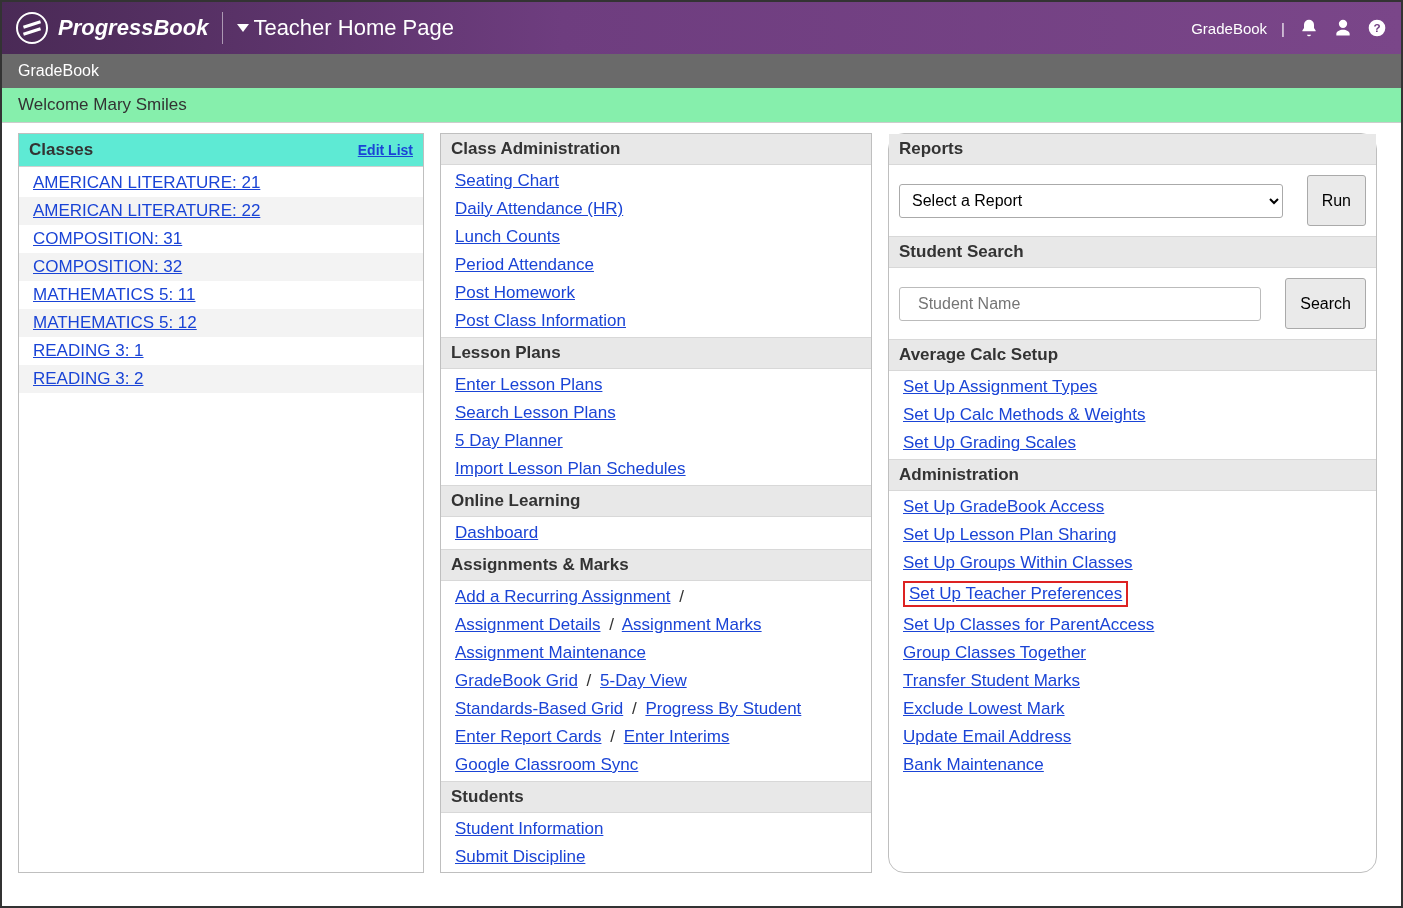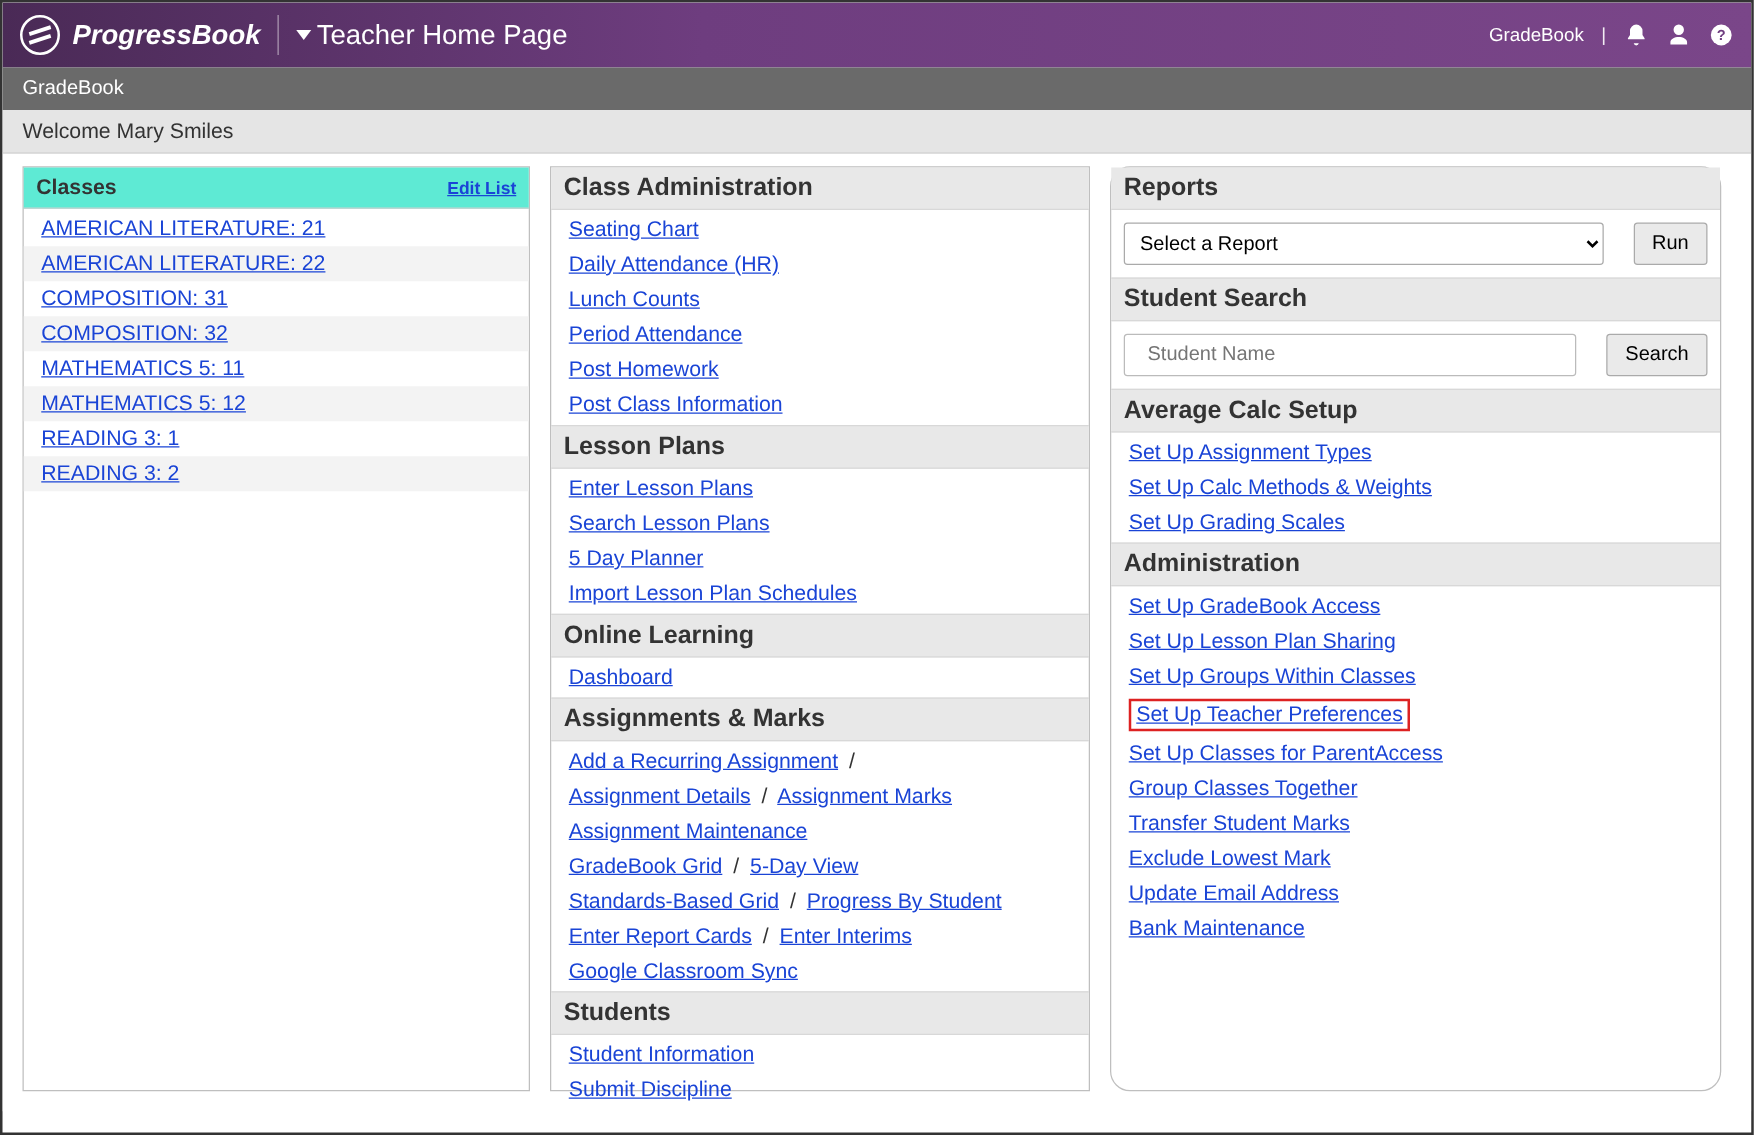--- a/index.html
+++ b/index.html
@@ -75,21 +75,21 @@
   }
   .top-right .pipe { color:rgba(255,255,255,0.9); }
   .icon { width:20px;height:20px;fill:#fff; cursor:pointer; }
   .sub-bar {
     background:#6a6a6a;
     color:#fff;
     padding:8px 16px;
     font-size:16px;
   }
   .welcome-bar {
-    background:#e5e5e5;
+    background:#86efac;
     color:#333;
     padding:7px 16px;
     font-size:17px;
     border-bottom:1px solid #ccc;
   }
   .main {
     display:flex;
     gap:16px;
     padding:10px 16px 16px 16px;
     background:#fff;
@@ -118,21 +118,21 @@
   .panel-head a.editlist {
     font-size:14px;
     font-weight:bold;
     color:#1a44d6;
     text-decoration:underline;
   }
   .section-head {
     background:#e8e8e8;
     padding:5px 10px;
     font-weight:bold;
-    font-size:20px;
+    font-size:17px;
     color:#333;
     border-top:1px solid #d8d8d8;
     border-bottom:1px solid #d8d8d8;
   }
   .col .section-head:first-child { border-top:none;}
   .link-list {
     padding: 2px 0;
   }
   .link-row {
     padding:4px 14px;
@@ -162,21 +162,21 @@
   input.search-inp {
     flex:1;
     height:34px;
     font-size:16px;
     padding:4px 18px;
     border:1px solid #bbb;
     border-radius:3px;
     color:#666;
   }
   button.btn {
-    height:34px;
+    height:51px;
     padding:0 14px;
     font-size:16px;
     border:1px solid #aaa;
     border-radius:3px;
     background:#eaeaea;
     cursor:pointer;
   }
   .sep { color:#333; padding:0 4px; }
   .highlight-box {
     border:2px solid #d22;

